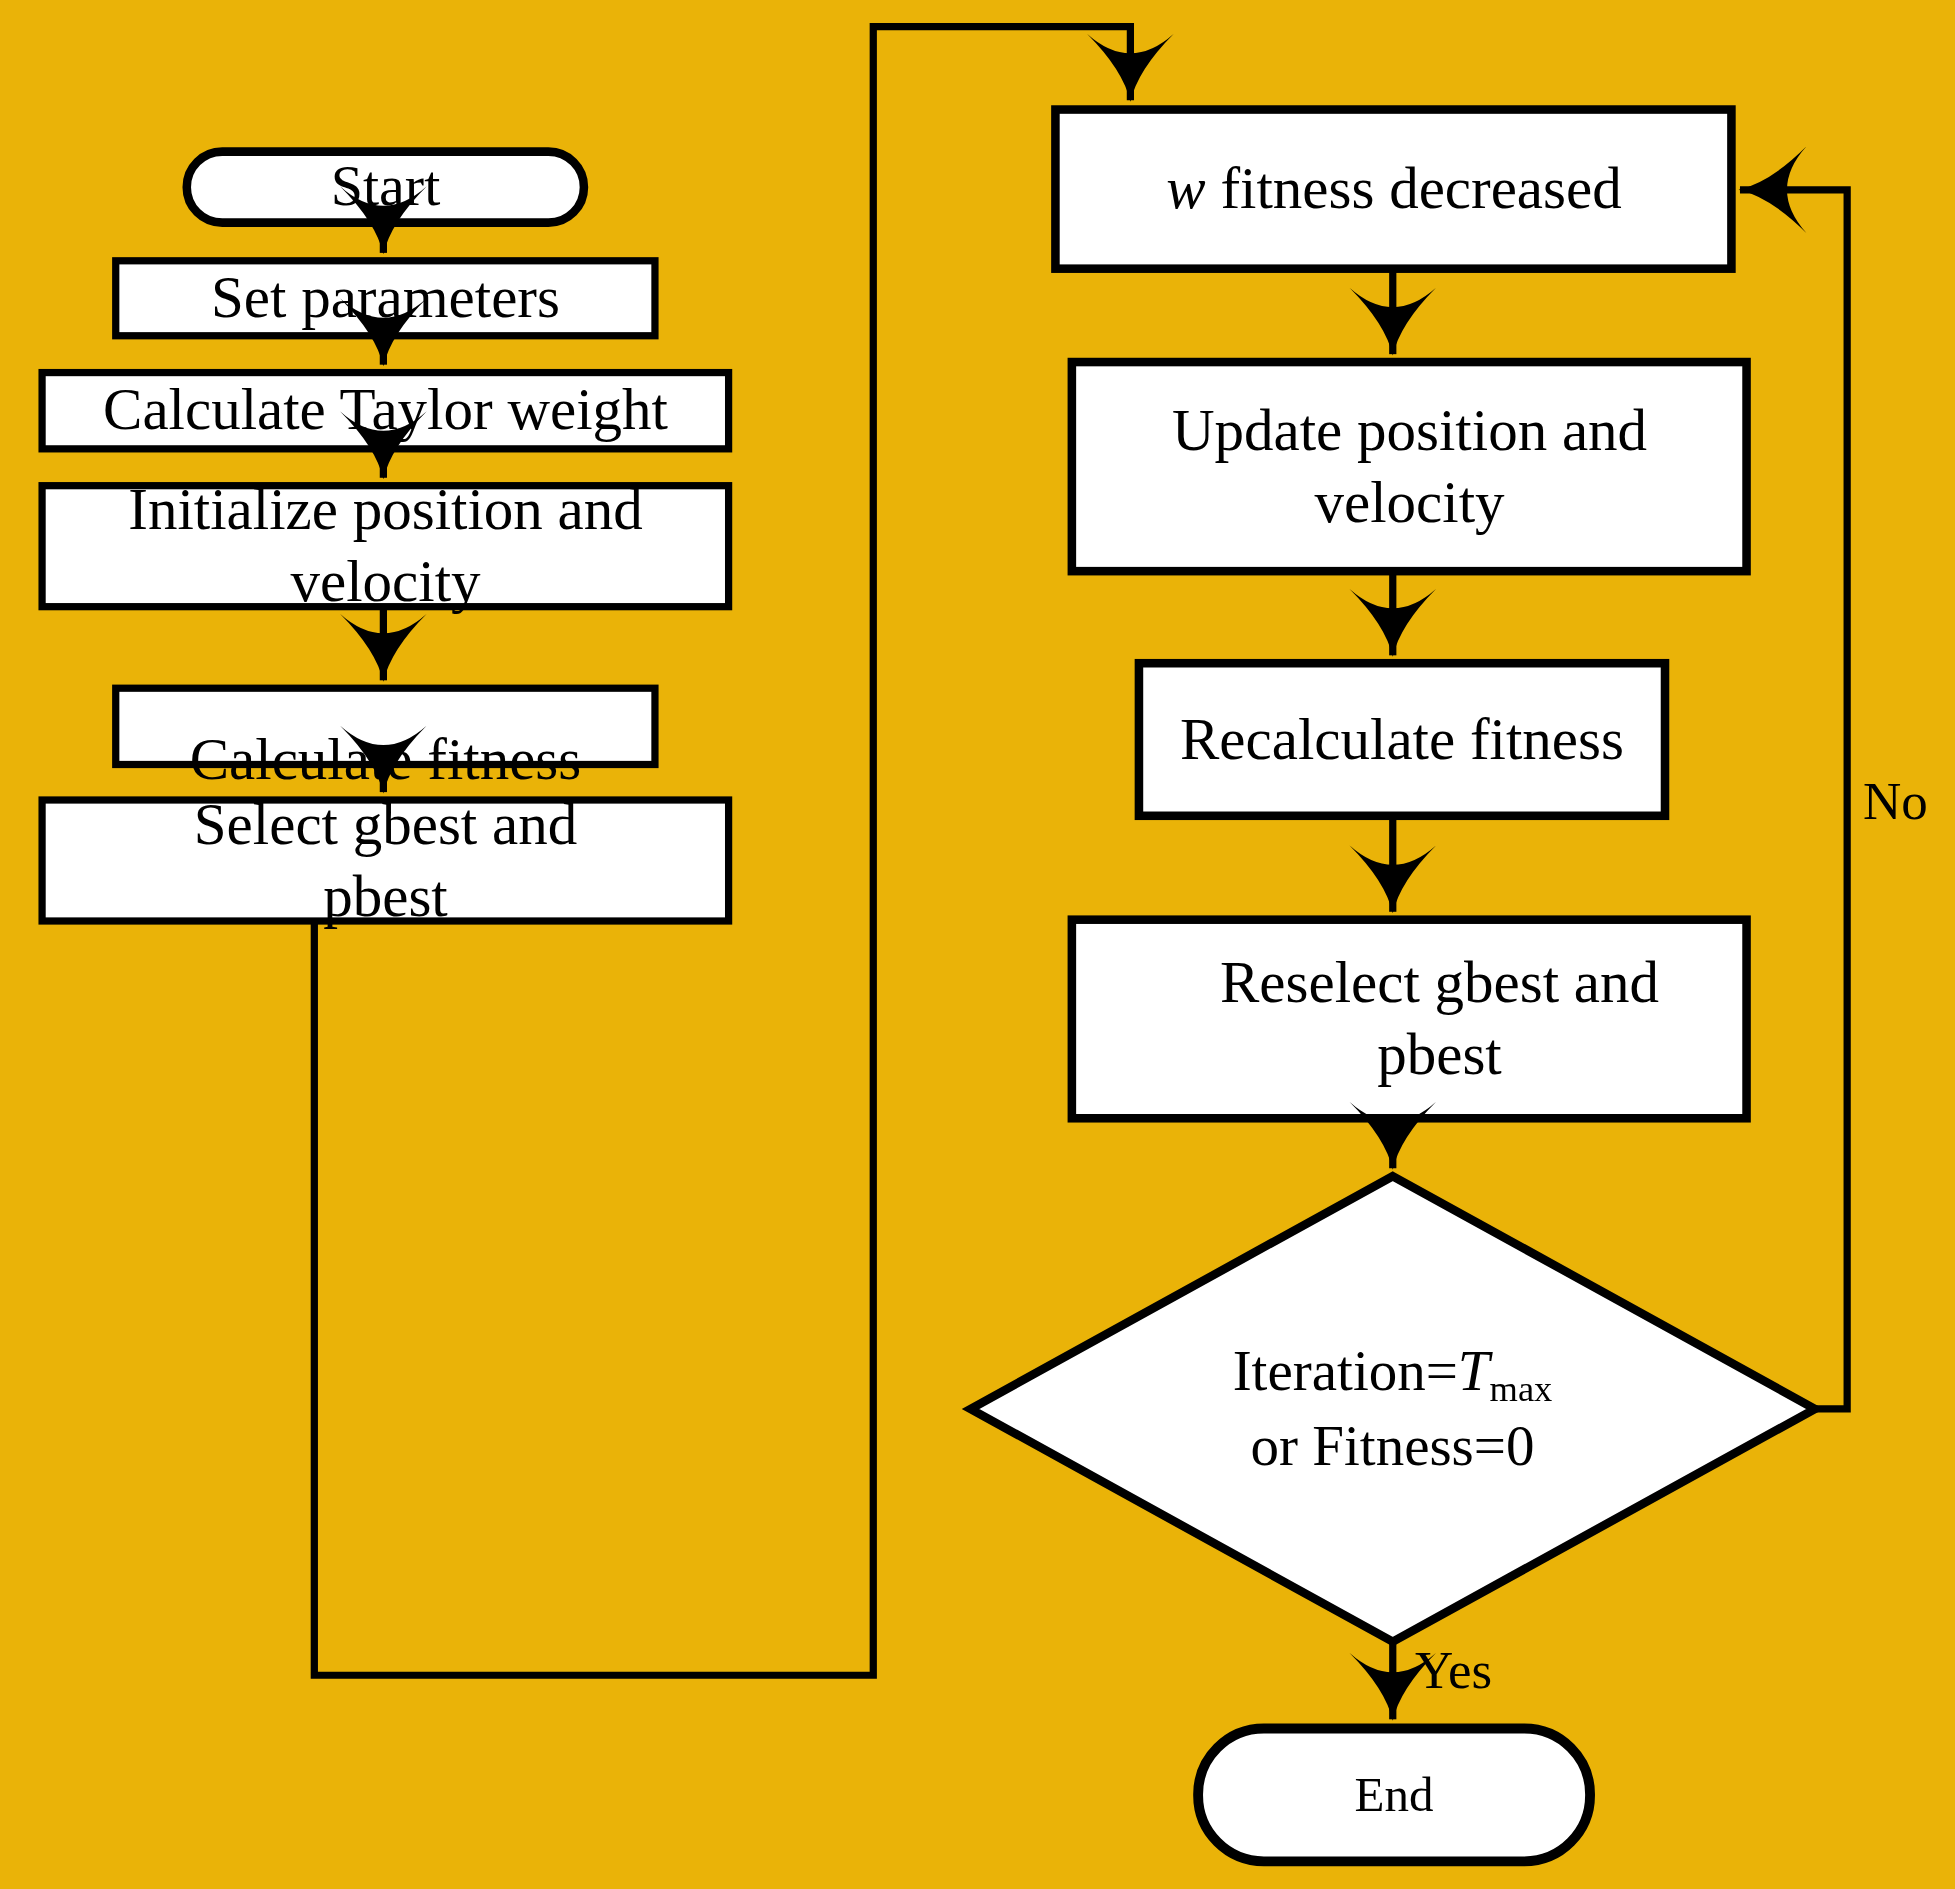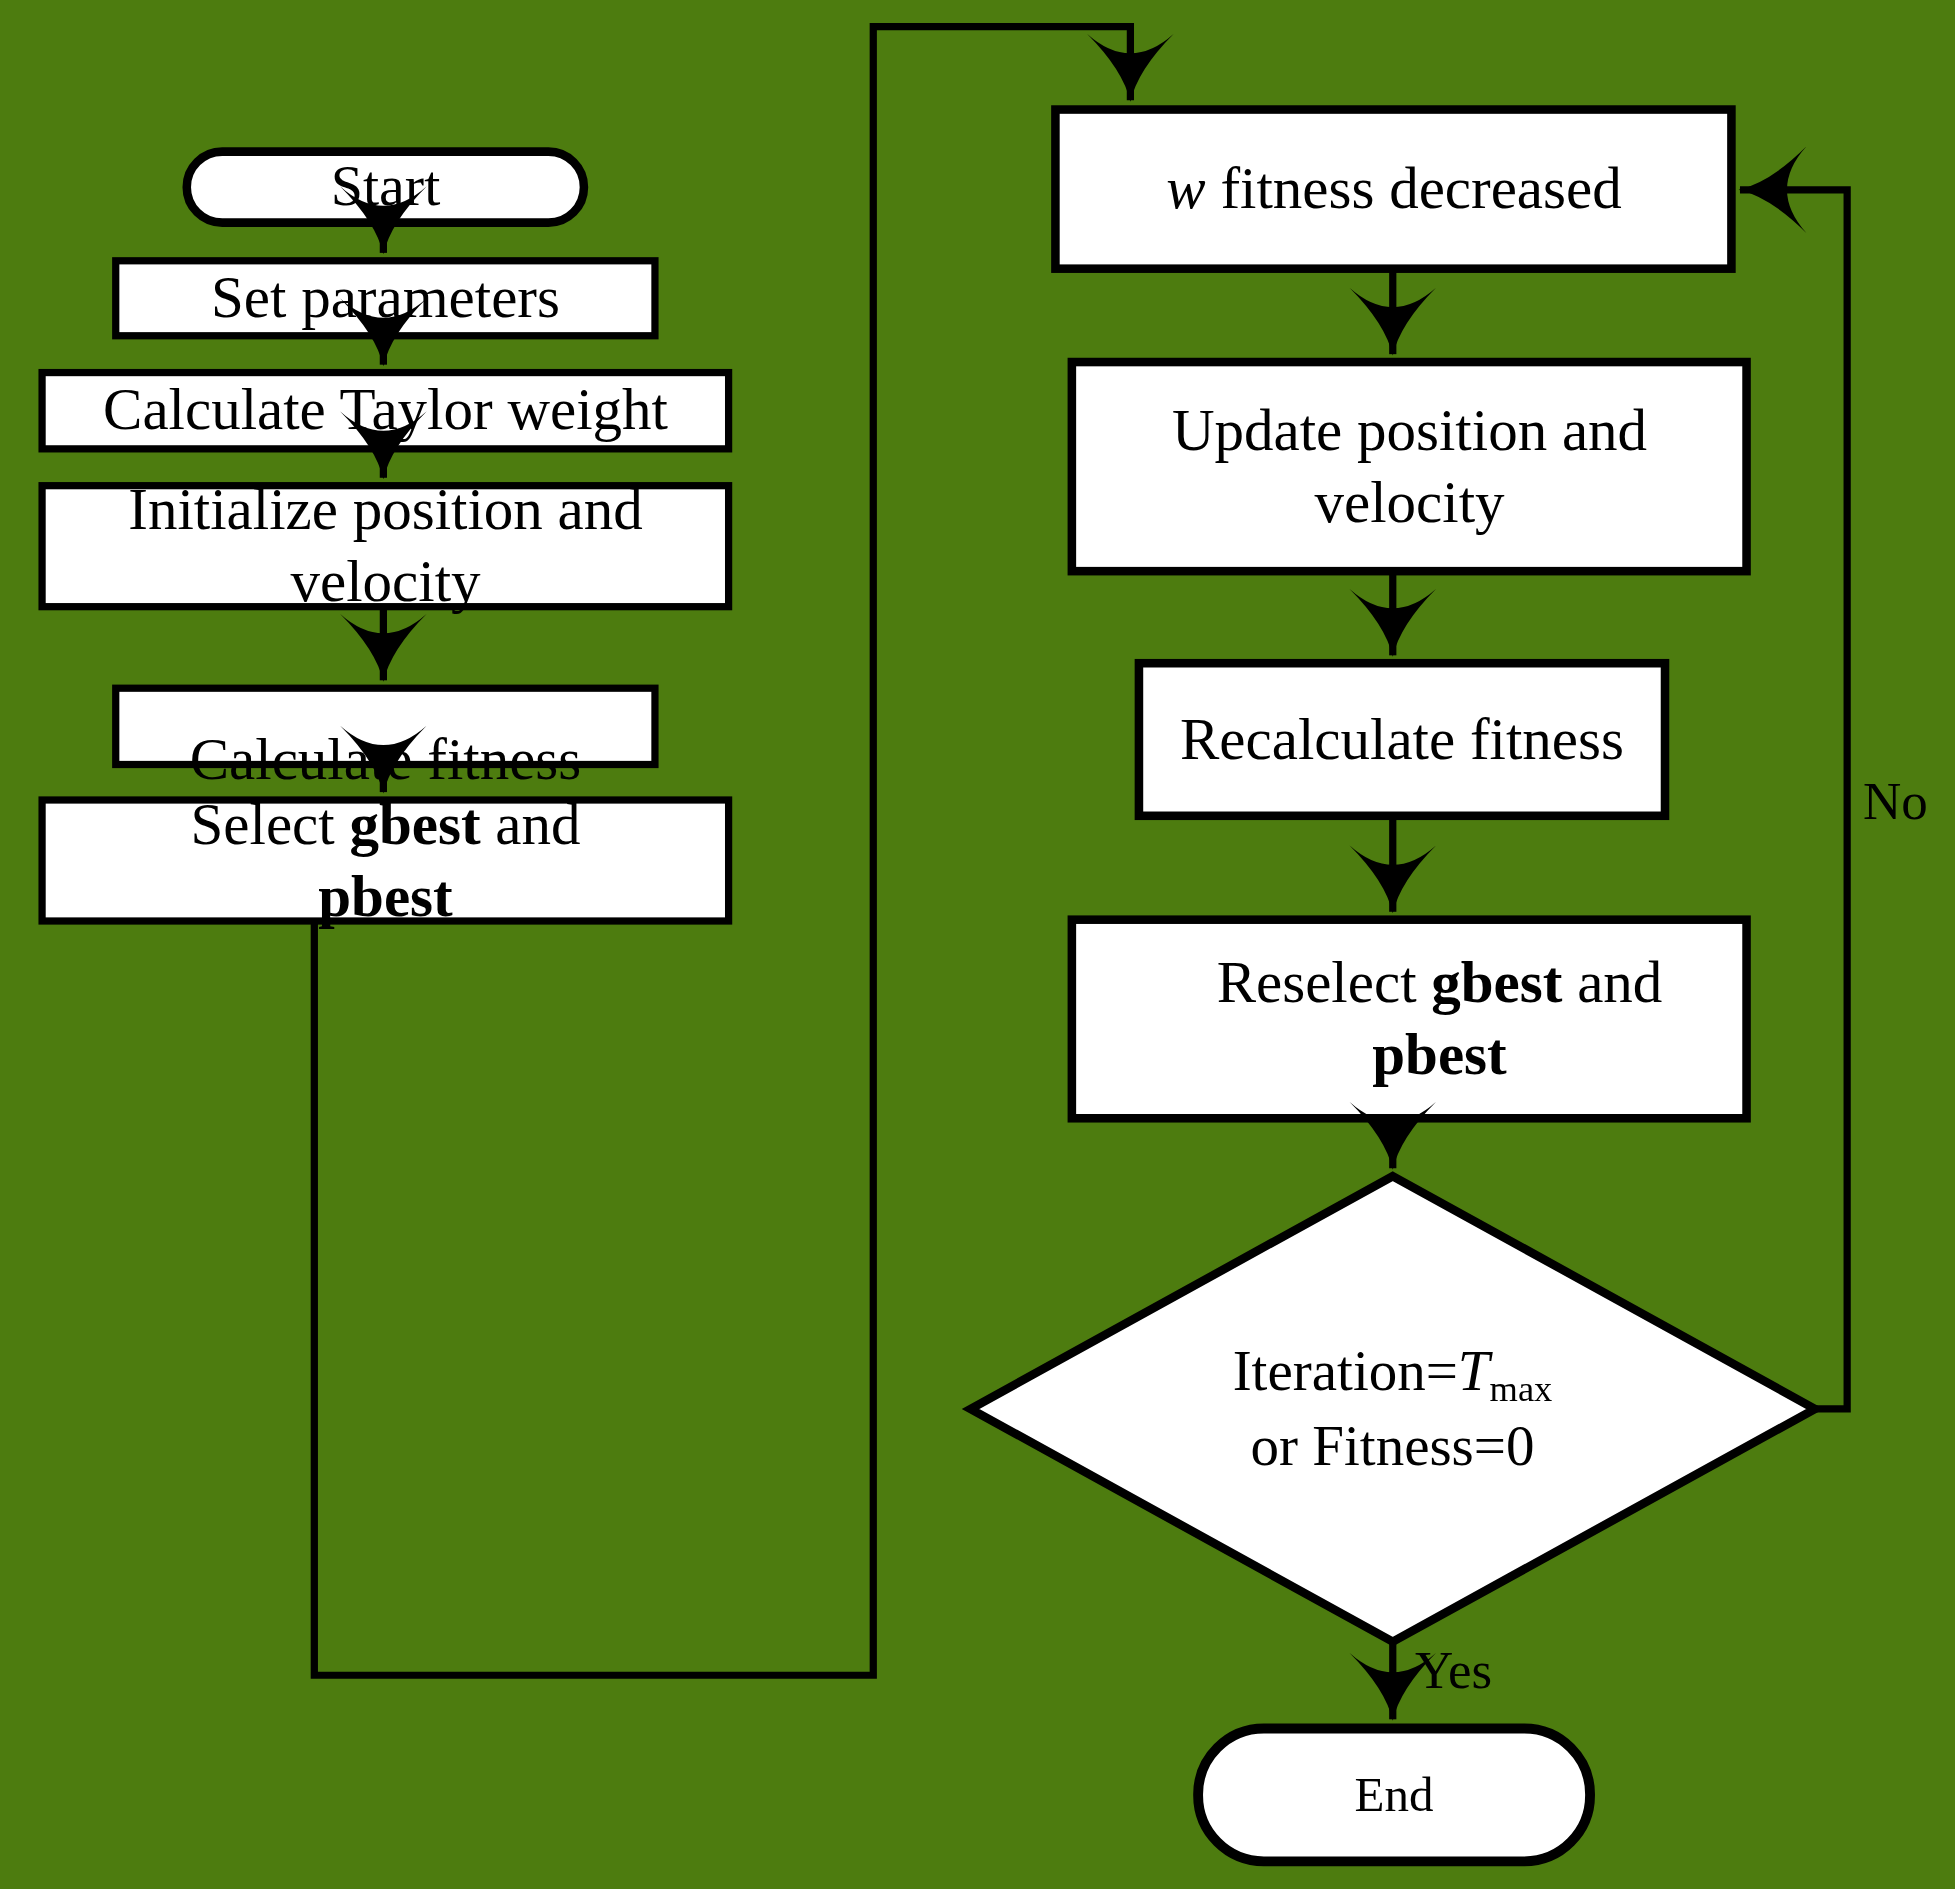--- a/index.html
+++ b/index.html
@@ -1,18 +1,18 @@
 <!DOCTYPE html>
 <html style="font-size:10.5px"><head>
 <meta charset="utf-8">
 <style>
   html,body{margin:0;padding:0;background:#ffffff;}
   body{width:1955px;height:1890px;overflow:hidden;
        font-family:"Liberation Serif","DejaVu Serif",serif;}
-  #stage{position:relative;width:1955px;height:1890px;background:#4d7c0f;}
+  #stage{position:relative;width:1955px;height:1890px;background:#eab308;}
   svg.layer{position:absolute;left:0;top:0;width:1955px;height:1890px;}
 
   .node-label{
     position:absolute;
     display:flex;
     align-items:center;
     justify-content:center;
     text-align:center;
     color:#000;
     line-height:1.22;
@@ -22,21 +22,21 @@
     white-space:pre-line;
   }
   .edge-label{
     position:absolute;
     color:#000;
     font-family:"Liberation Serif","DejaVu Serif",serif;
     font-size:53px;
     line-height:1;
   }
   .it{font-style:italic;}
-  .bd{font-weight:bold;}
+  .bd{font-weight:normal;}
   .sub{font-size:0.64em; vertical-align:-0.3em;}
 </style>
 </head>
 <body>
 
 <div id="stage">
 
   <svg class="layer" viewBox="0 0 2973 2873">
     <defs>
       <marker id="ah" markerWidth="18" markerHeight="18" refX="9.2" refY="6" orient="auto" markerUnits="strokeWidth">

